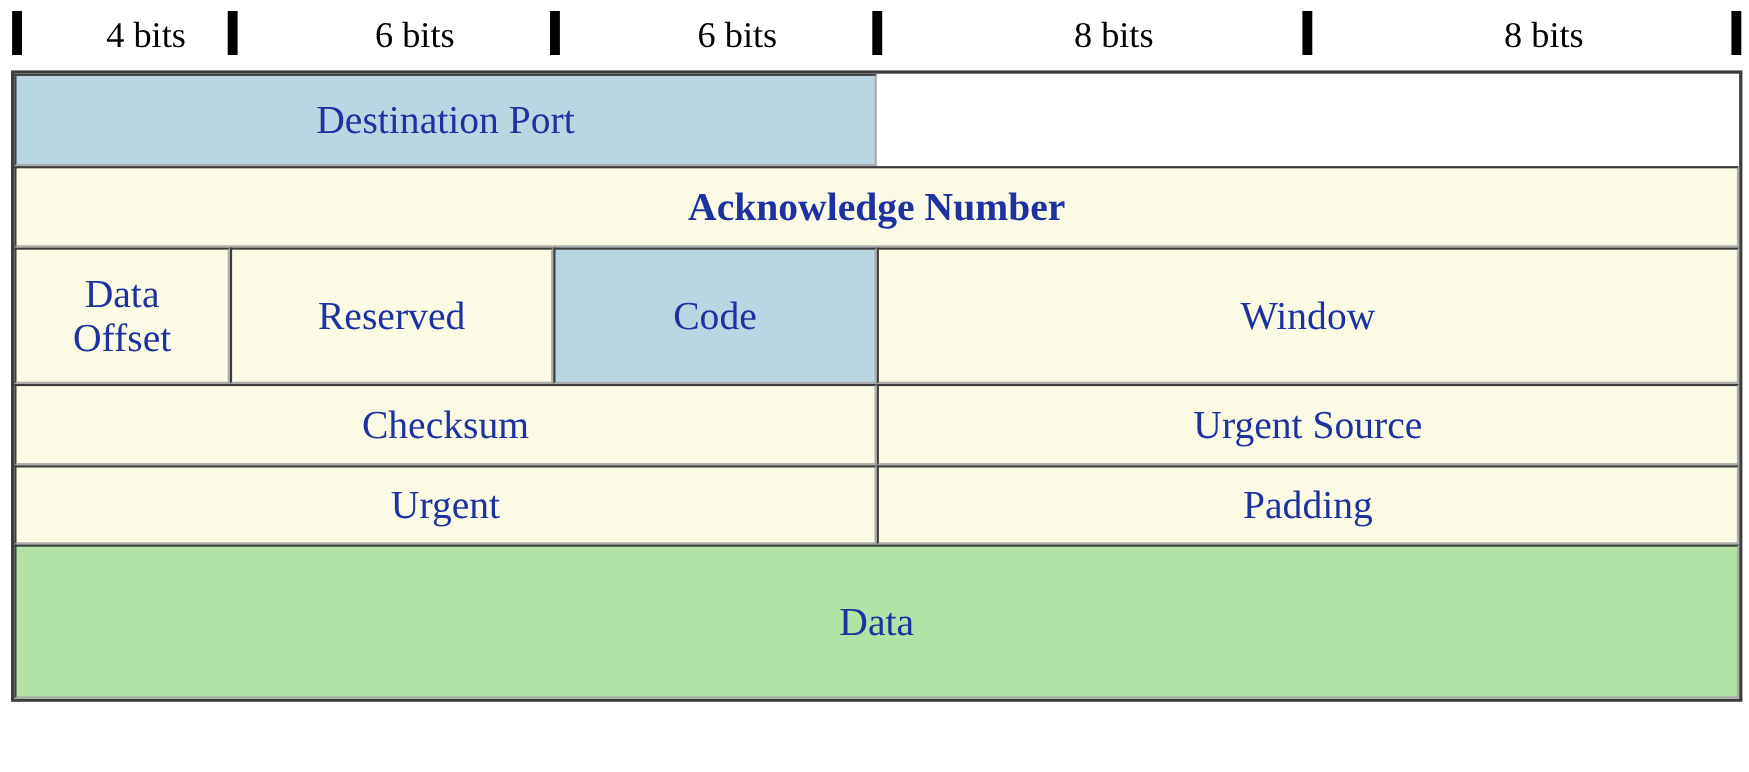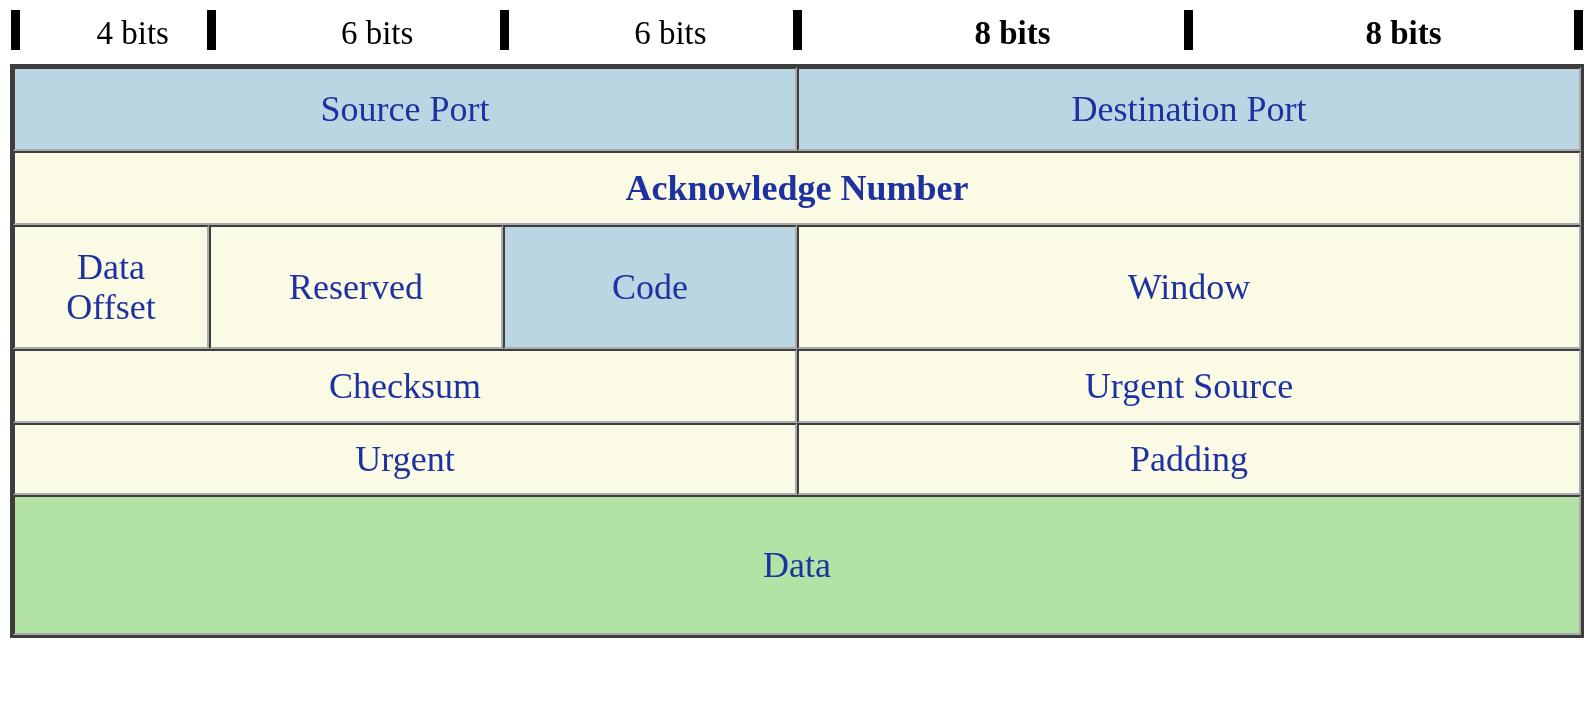--- a/index.html
+++ b/index.html
@@ -29,21 +29,21 @@
     position:absolute;left:-4px;top:2px;width:9px;height:40px;
     background:var(--tick-black);
   }
   .tick-end{
     position:absolute;right:-4px;top:2px;width:9px;height:40px;
     background:var(--tick-black);
   }
   .bit-label{
     font-size:33px;color:#000;padding-top:4px;white-space:nowrap;margin-left:40px;
   }
-  .w4{width:12.5%;} .w6{width:18.75%;} .w8{width:25%;font-weight:bold;} .w16{width:50%;} .w32{width:100%;}
+  .w4{width:12.5%;} .w6{width:18.75%;} .w8{width:25%;} .w16{width:50%;} .w32{width:100%;}
 
   
   .packet-table{
     border:3px solid var(--border-dark);
     background:#ffffff;
   }
   .prow{display:flex;}
   .cell{
     box-sizing:border-box;
     display:flex;align-items:center;justify-content:center;
@@ -85,21 +85,20 @@
     <div class="bit-seg w8">
       <span class="tick"></span>
       <span class="bit-label">8 bits</span>
     </div>
     <span class="tick-end"></span>
   </div>
 
   <div class="packet-table">
 
     <div class="prow">
-      <div class="cell c-blue h1 w16">Source Port</div>
       <div class="cell c-blue h1 w16">Destination Port</div>
     </div>
 
 
     <div class="prow">
       <div class="cell c-cream h3 w32">Acknowledge Number</div>
     </div>
 
     <div class="prow">
       <div class="cell c-cream h4 w4">Data

